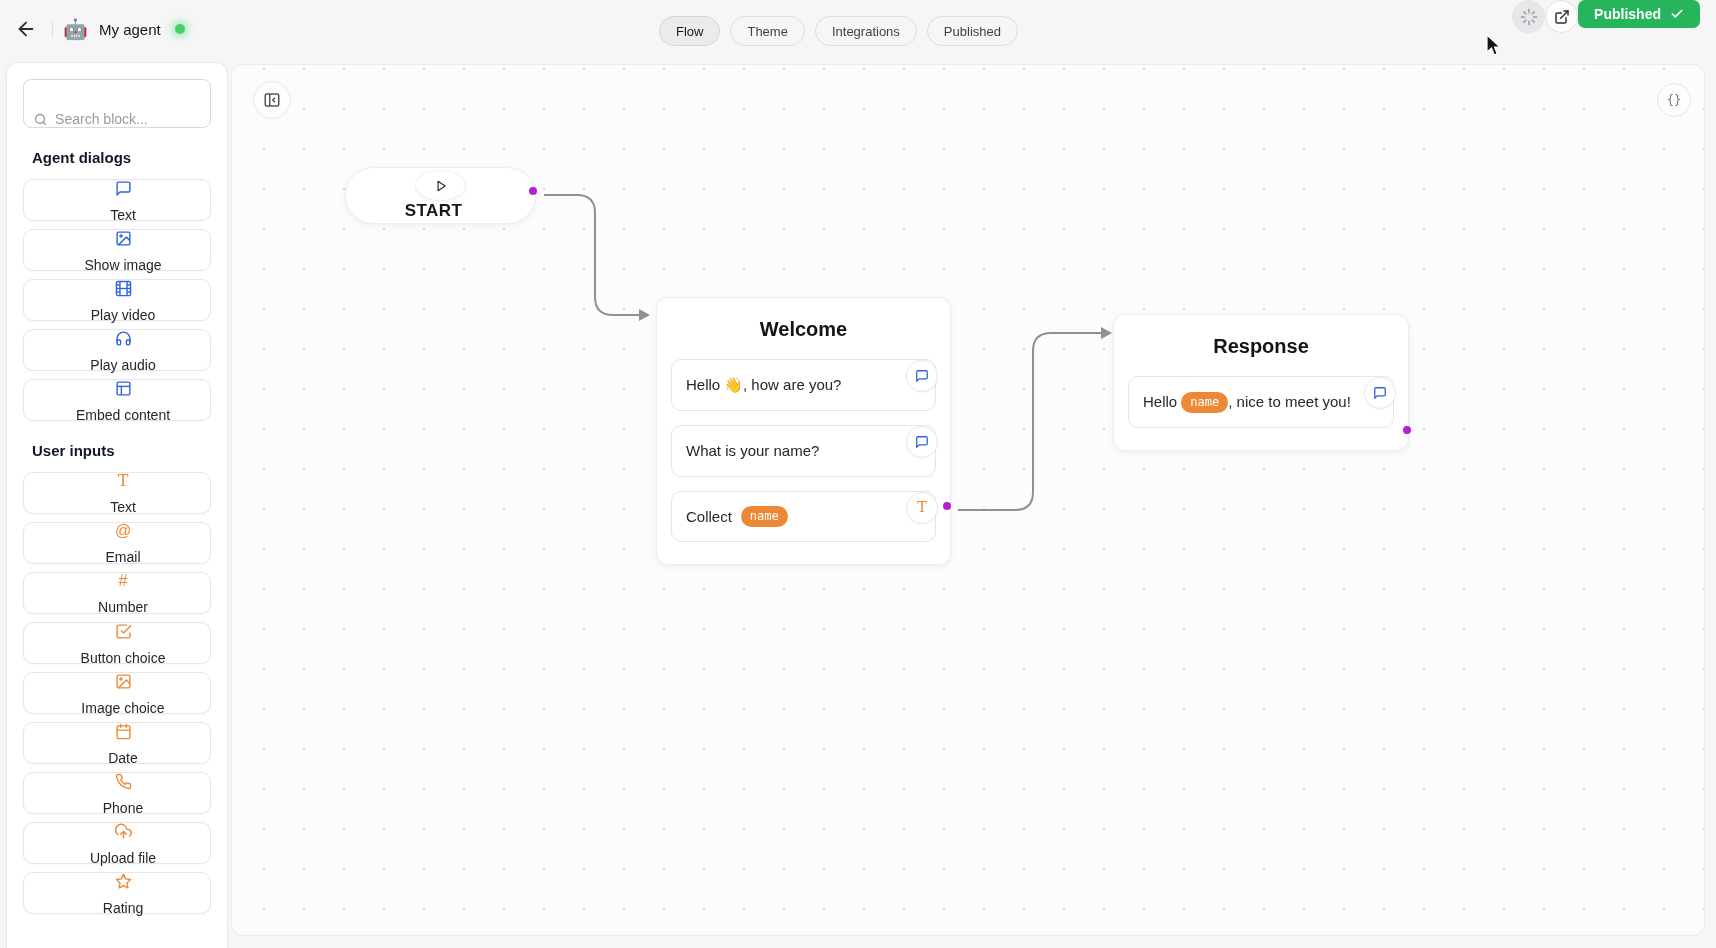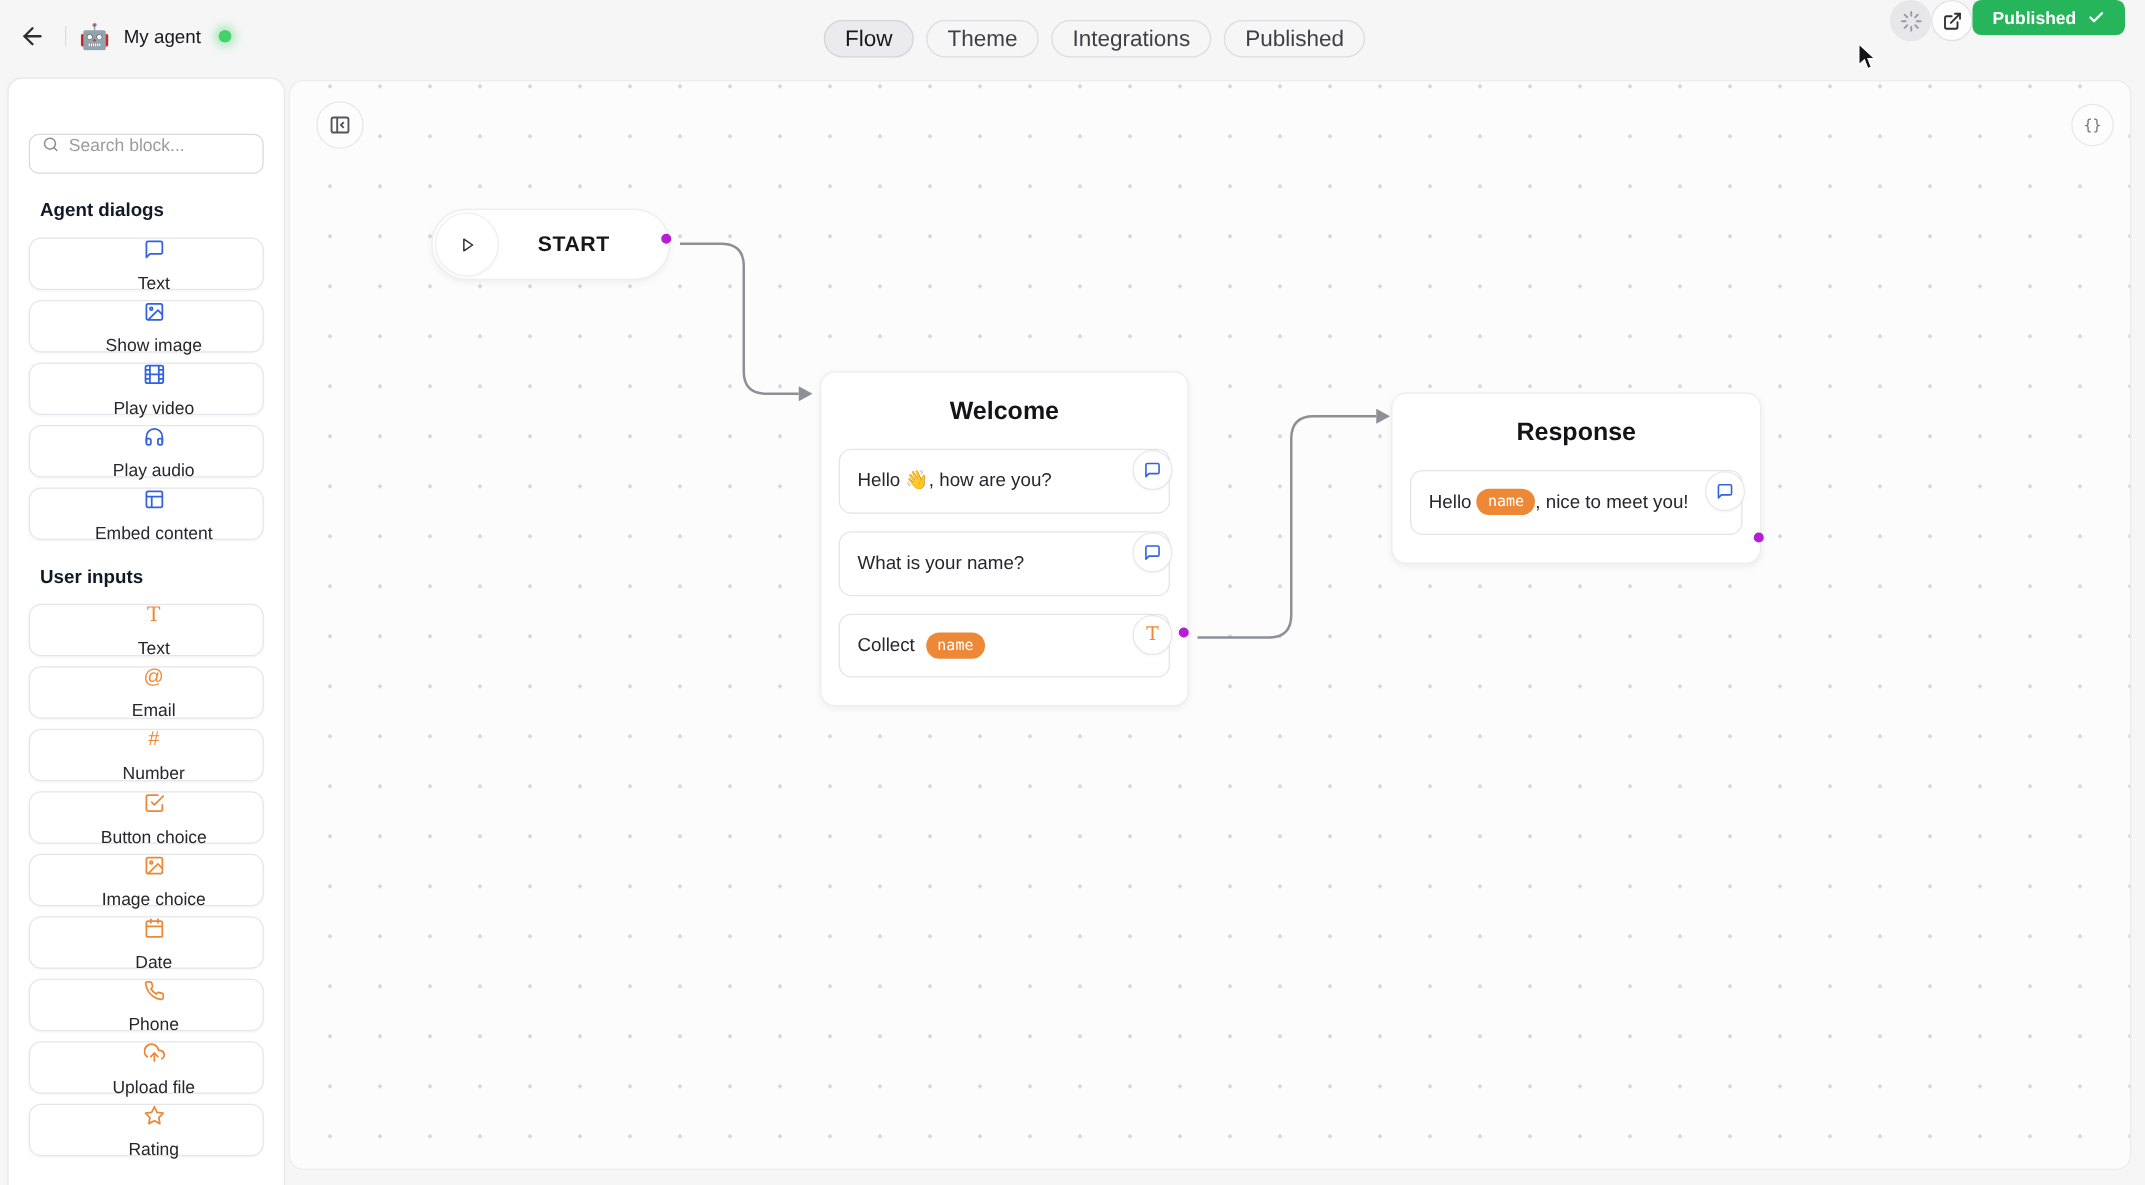--- a/index.html
+++ b/index.html
@@ -16,37 +16,37 @@
   .header { position:absolute; left:0; top:0; width:1716px; height:58px; }
   .hdr-left { position:absolute; left:10px; top:0; height:58px; display:flex; align-items:center; gap:10px; }
   .back-btn { width:32px; height:32px; display:flex; align-items:center; justify-content:center; border-radius:8px; color:#2d2d33; cursor:pointer; }
   .hdr-divider { width:1px; height:16px; background:#dcdce1; }
   .avatar { width:26px; height:26px; display:flex; align-items:center; justify-content:center; font-size:20px; }
   .agent-name { font-size:15px; font-weight:500; color:#18181b; }
   .status-dot { width:10px; height:10px; border-radius:50%; background:#43d269; box-shadow:0 0 8px 3px rgba(67,210,105,.45); margin-left:4px; }
 
   .tabs { position:absolute; left:659px; top:16px; display:flex; gap:10px; }
   .tab { height:27px; padding:14px 16px; display:flex; align-items:center; border-radius:999px;
-         border:1px solid #dddde2; background:transparent; font-size:18px; color:#3f3f46; cursor:pointer; white-space:nowrap; }
+         border:1px solid #dddde2; background:transparent; font-size:13px; color:#3f3f46; cursor:pointer; white-space:nowrap; }
   .tab.active { background:#ebebee; border-color:#d4d4d9; color:#18181b; }
 
   .hdr-right { position:absolute; right:16px; top:0; height:58px; display:flex; align-items:flex-start; gap:0; }
   .icon-circle { width:33px; height:33px; border-radius:50%; display:flex; align-items:center; justify-content:center; cursor:pointer; }
   .spinner-btn { background:#e7e7ea; }
   .ext-btn { background:#fdfdfd; border:1px solid #e2e2e6; color:#2d2d33; }
   .publish-btn { height:28px; padding:0 16px; border-radius:7px; background:#27b55c; color:#fff;
                  font-size:14px; font-weight:700; display:flex; align-items:center; gap:9px; cursor:pointer; border:none; }
   .cursor-pointer { position:absolute; left:1484px; top:34px; width:18px; height:24px; z-index:50; pointer-events:none; }
 
   
   .sidebar { position:absolute; left:6px; top:62px; width:222px; height:900px;
              background:#ffffff; border:1px solid #e9e9ed; border-radius:12px;
              box-shadow:0 1px 3px rgba(0,0,0,.04); padding:16px; }
-  .search-box { display:flex; align-items:flex-start; gap:8px; height:32px; border:1px solid #d9d9df;
-                border-radius:8px; padding:0 10px; background:#fff; color:#8b8b94;margin-top:28px; }
+  .search-box { display:flex; align-items:flex-end; gap:8px; height:49px; border:1px solid #d9d9df;
+                border-radius:8px; padding:0 10px; background:#fff; color:#8b8b94; }
   .search-box input { border:none; outline:none; width:100%; font-size:14px; color:#3f3f46;
                       font-family:"Liberation Sans", sans-serif; background:transparent; }
   .search-box input::placeholder { color:#9a9aa3; }
   .section-title { font-size:15px; font-weight:700; color:#111827; margin:21px 0 13px 9px; }
   .block-card { height:42px; display:flex; align-items:center; gap:10px; padding-left:12px;
                 border:1px solid #e5e5ea; border-radius:10px; background:#fff; margin-bottom:8px;
                 box-shadow:0 1px 2px rgba(0,0,0,.03); cursor:grab;flex-direction:column; }
   .block-card .label { font-size:14px; color:#26262b; }
   .card-icon { width:18px; height:18px; display:flex; align-items:center; justify-content:center; }
   .sec-blue .card-icon { color:#3262de; }
@@ -63,21 +63,21 @@
                 display:flex; align-items:center; justify-content:center; color:#55555c; cursor:pointer; }
   .collapse-btn { left:21px; top:16px; width:38px; height:38px; }
   .code-btn { left:1425px; top:18px; width:34px; height:34px; font-family:"DejaVu Sans Mono", monospace;
               font-size:12px; color:#77777e; }
 
   .edges { position:absolute; inset:0; width:100%; height:100%; pointer-events:none; }
 
   .node { position:absolute; background:#fff; border:1px solid #ededf0; border-radius:12px;
           box-shadow:0 2px 6px rgba(0,0,0,.06); }
   .start-node { left:113px; top:102px; width:191px; height:57px; border-radius:999px;
-                display:flex; align-items:center; padding:2px; cursor:grab; }
+                display:flex; align-items:center; padding:2px; cursor:grab;flex-direction:column; }
   .start-play { width:51px; height:51px; border-radius:50%; border:1px solid #f0f0f3;
                 box-shadow:0 1px 3px rgba(0,0,0,.05); display:flex; align-items:center; justify-content:center;
                 color:#2b2b30; background:#fff; }
   .start-label { flex:1; text-align:center; font-size:17px; font-weight:700; letter-spacing:.4px;
                  color:#18181b; padding-right:14px; }
 
   .group-node { padding:16px 14px 18px 14px; cursor:grab; }
   .welcome-node { left:424px; top:232px; width:295px; }
   .response-node { left:881px; top:249px; width:296px; }
   .node-title { text-align:center; font-size:20px; font-weight:700; color:#141417; margin:4px 0 18px 0; }

